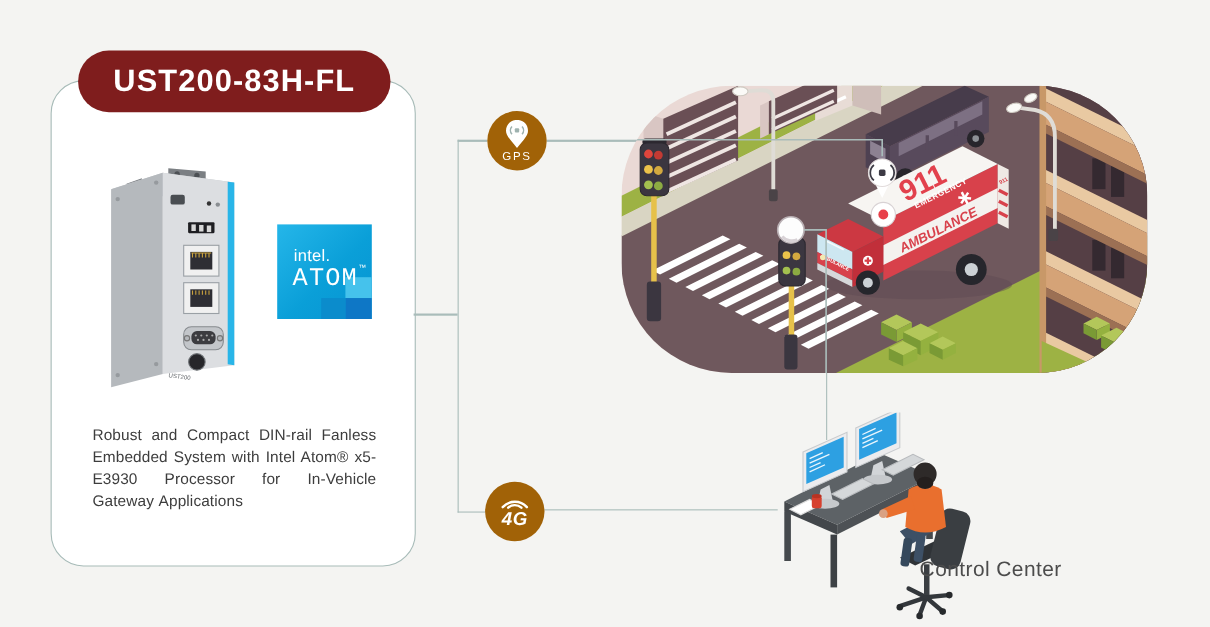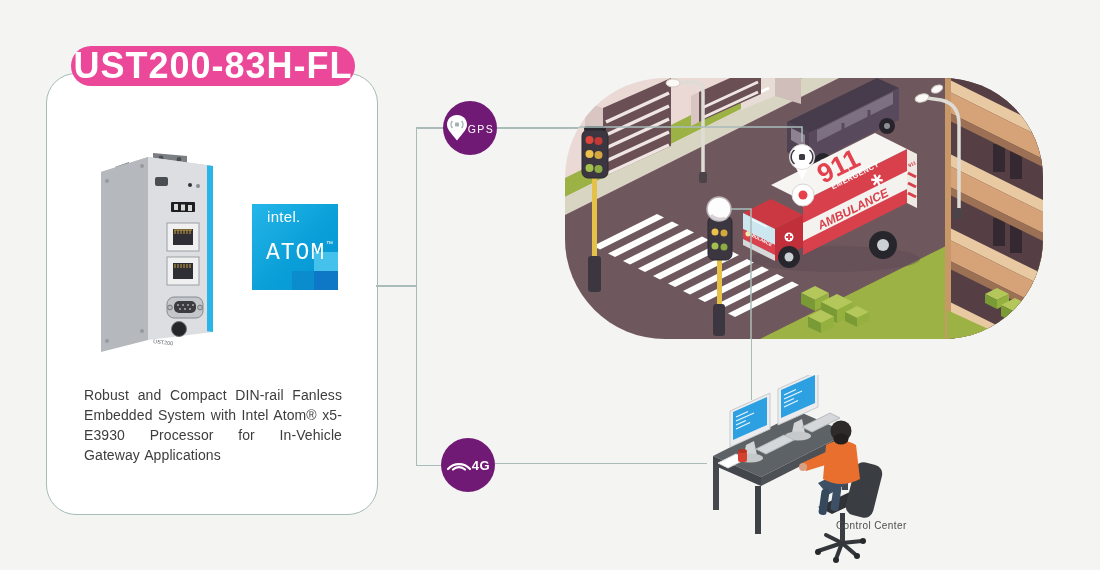--- a/index.html
+++ b/index.html
@@ -8,54 +8,54 @@
     background:#f4f4f2;
     font-family:"Liberation Sans", sans-serif;
   }
   .abs{position:absolute;}
   
   .card{
     left:46px;top:73px;width:330px;height:440px;
     background:#ffffff;border:1.5px solid #a7bbb8;border-radius:30px;
   }
   .badge{
-    left:71px;top:46px;width:284px;height:40px;
-    background:#ec4899;border-radius:28px;
+    left:71px;top:46px;width:284px;height:56px;
+    background:#7f1d1d;border-radius:28px;
     display:flex;align-items:center;justify-content:center;
-    color:#ffffff;font-size:36px;font-weight:bold;letter-spacing:1px;
+    color:#ffffff;font-size:28px;font-weight:bold;letter-spacing:1px;
   }
   .desc{
     left:84px;top:386px;width:258px;
     font-size:14px;line-height:1.42;color:#3d3d3d;
     text-align:justify;letter-spacing:0.1px;word-spacing:1px;
   }
   
   .intelbox{
     left:252px;top:204px;width:86px;height:86px;
     background:linear-gradient(135deg,#25b6e9 0%,#0a9fd8 55%,#0794d2 100%);
     overflow:hidden;
   }
   .intelbox .sq1{position:absolute;right:0;bottom:19px;width:24px;height:19px;background:#45c2ec;}
   .intelbox .sq2{position:absolute;right:0;bottom:0;width:24px;height:19px;background:#0e77c6;}
   .intelbox .sq3{position:absolute;right:24px;bottom:0;width:22px;height:19px;background:#0b8ccc;}
-  .intelbox .brand{position:absolute;left:15px;top:4px;color:#fff;font-size:15px;letter-spacing:0.3px;}
+  .intelbox .brand{position:absolute;left:15px;top:20px;color:#fff;font-size:15px;letter-spacing:0.3px;}
   .intelbox .prod{position:absolute;left:14px;top:36px;color:#fff;font-size:23px;letter-spacing:1px;font-weight:500;font-family:Liberation Mono, monospace;}
   .intelbox .tm{position:absolute;left:74px;top:36px;color:#fff;font-size:7px;}
   
   .cline{position:absolute;background:#a9bcba;}
   
   .node{
     position:absolute;width:54px;height:54px;border-radius:50%;
-    background:#701a75;display:flex;flex-direction:row;align-items:center;justify-content:center;
+    background:#a16207;display:flex;flex-direction:column;align-items:center;justify-content:center;
     color:#fff;
   }
   .node .nlabel{font-size:10.5px;letter-spacing:1.5px;margin-top:1px;}
-  .node .glabel{font-size:13px;font-weight:bold;letter-spacing:0.5px;line-height:1;}
+  .node .glabel{font-size:17px;font-weight:bold;letter-spacing:0.5px;line-height:1;font-style:italic;}
   .cc-label{
-    left:836px;top:508px;font-size:10px;color:#4c4c4c;letter-spacing:0.4px;margin-top:12px;
+    left:836px;top:508px;font-size:19px;color:#4c4c4c;letter-spacing:0.4px;
   }
   .scene{
     left:565px;top:78px;width:478px;height:261px;border-radius:100px;
   }
 </style>
 </head>
 <body>
 
 <div class="abs card"></div>
 <div class="abs badge">

